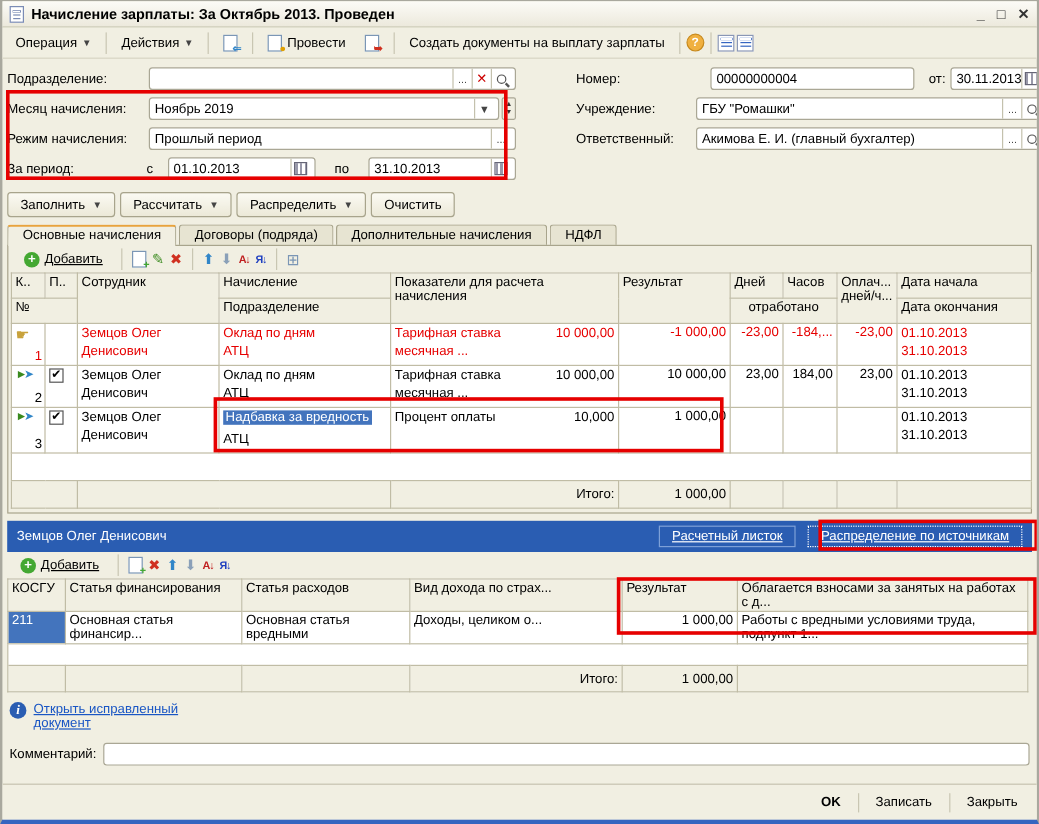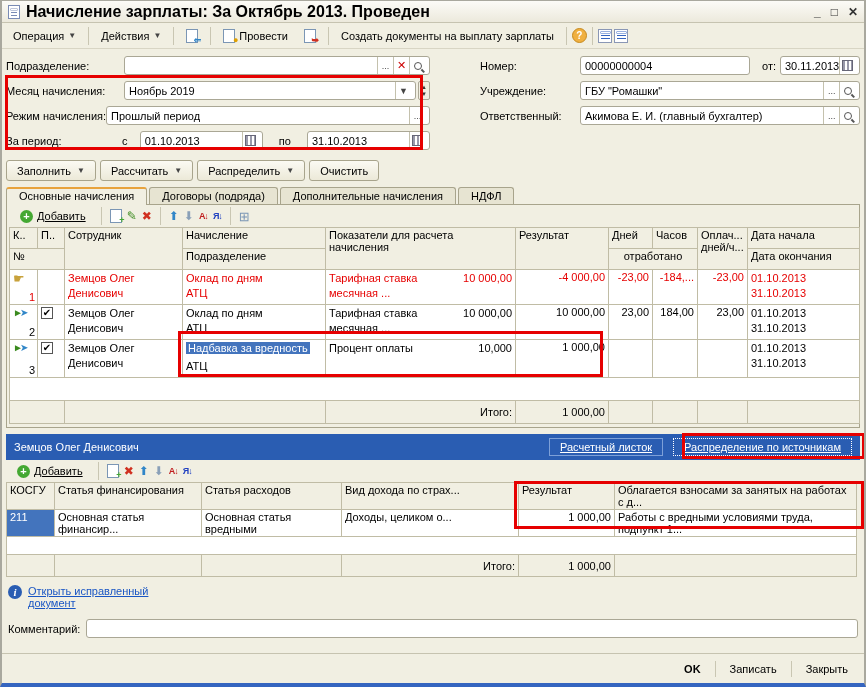--- a/index.html
+++ b/index.html
@@ -7,21 +7,21 @@
   body { font-family: "Liberation Sans", sans-serif; font-size: 11px; color:#000; background:#777; }
   .window { position:relative; width:866px; height:687px; background:#f1efe2;
             border-left:2px solid #a9a89e; border-right:2px solid #a9a89e; border-top:1px solid #a9a89e;
             border-bottom:4px solid #3565c0; overflow:hidden; }
   
   .titlebar { height:22px; background:linear-gradient(#fcfbf7,#ece9dc); display:flex; align-items:center;
               padding:0 6px; border-bottom:1px solid #c6c3b0; }
   .titlebar .doc-ico { width:12px; height:14px; background:#fff; border:1px solid #7a8bb5; margin-right:6px; position:relative; }
   .titlebar .doc-ico::after { content:""; position:absolute; left:2px; top:3px; width:6px; height:1px;
               box-shadow:0 0 0 0.5px #7a8bb5, 0 3px 0 0 #7a8bb5, 0 6px 0 0 #7a8bb5; }
-  .title-text { font-weight:bold; font-size:16px; flex:1; white-space:nowrap; overflow:hidden; }
+  .title-text { font-weight:bold; font-size:12px; flex:1; white-space:nowrap; overflow:hidden; }
   .win-ctl { display:flex; gap:10px; font-weight:bold; font-size:12px; color:#333; }
   .win-ctl span { cursor:default; }
   
   .tb { display:flex; align-items:center; background:#f1efe2; border-bottom:1px solid #d8d5c4; padding:2px 4px; gap:2px; height:26px; }
   .menu-btn,.tbtn { display:inline-flex; align-items:center; gap:4px; padding:3px 6px; border:1px solid transparent;
             border-radius:2px; color:#000; cursor:default; white-space:nowrap; }
   .caret { font-size:8px; color:#444; }
   .tb-sep { width:1px; height:18px; background:#c9c6b2; margin:0 3px; }
   .mini-doc { display:inline-block; width:12px; height:14px; background:#fff; border:1px solid #7b96b5; position:relative; }
   .mini-doc .badge { position:absolute; font-size:9px; line-height:9px; right:-4px; bottom:-3px; font-weight:bold; }
@@ -178,21 +178,21 @@
         <span class="input" style="flex:1;">
           <span style="flex:1;">Ноябрь 2019</span>
           <span class="fbtn">▼</span>
         </span>
         <span class="spin">
             <span>▲</span>
             <span>▼</span>
           </span>
       </div>
       <div class="frow">
-        <span class="lbl" style="width:100px;">Режим начисления:</span>
+        <span class="lbl" style="width:118px;">Режим начисления:</span>
         <span class="input" style="flex:1;">
           <span style="flex:1;">Прошлый период</span>
           <span class="fbtn">...</span>
         </span>
       </div>
       <div class="frow">
         <span class="lbl" style="width:118px;">За период:</span>
         <span class="lbl" style="width:18px;">с</span>
         <span class="input" style="width:125px;">
           <span style="flex:1;">01.10.2013</span>
@@ -204,21 +204,21 @@
         <span class="input" style="width:125px;">
           <span style="flex:1;">31.10.2013</span>
           <span class="fbtn">
               <span class="cal-ico"></span>
             </span>
         </span>
       </div>
     </div>
     <div class="form-col right">
       <div class="frow">
-        <span class="lbl" style="width:100px;">Номер:</span>
+        <span class="lbl" style="width:112px;">Номер:</span>
         <span class="input" style="width:170px;">
           <span style="flex:1;">00000000004</span>
         </span>
         <span class="lbl" style="width:26px;text-align:right;margin-right:4px;">от:</span>
         <span class="input" style="flex:1;">
           <span style="flex:1;">30.11.2013</span>
           <span class="fbtn">
               <span class="cal-ico"></span>
             </span>
         </span>
@@ -340,21 +340,21 @@
               <div>Оклад по дням</div>
               <div>АТЦ</div>
             </td>
         <td class="cell2">
               <div class="ind-line">
                 <span>Тарифная ставка</span>
                 <span class="num">10 000,00</span>
               </div>
               <div>месячная ...</div>
             </td>
-        <td class="num">-4 000,00</td>
+        <td class="num">-1 000,00</td>
         <td class="num">-23,00</td>
         <td class="num">-184,...</td>
         <td class="num">-23,00</td>
         <td class="cell2">
               <div>01.10.2013</div>
               <div>31.10.2013</div>
             </td>
       </tr>
 
       <tr style="height:35px;">

